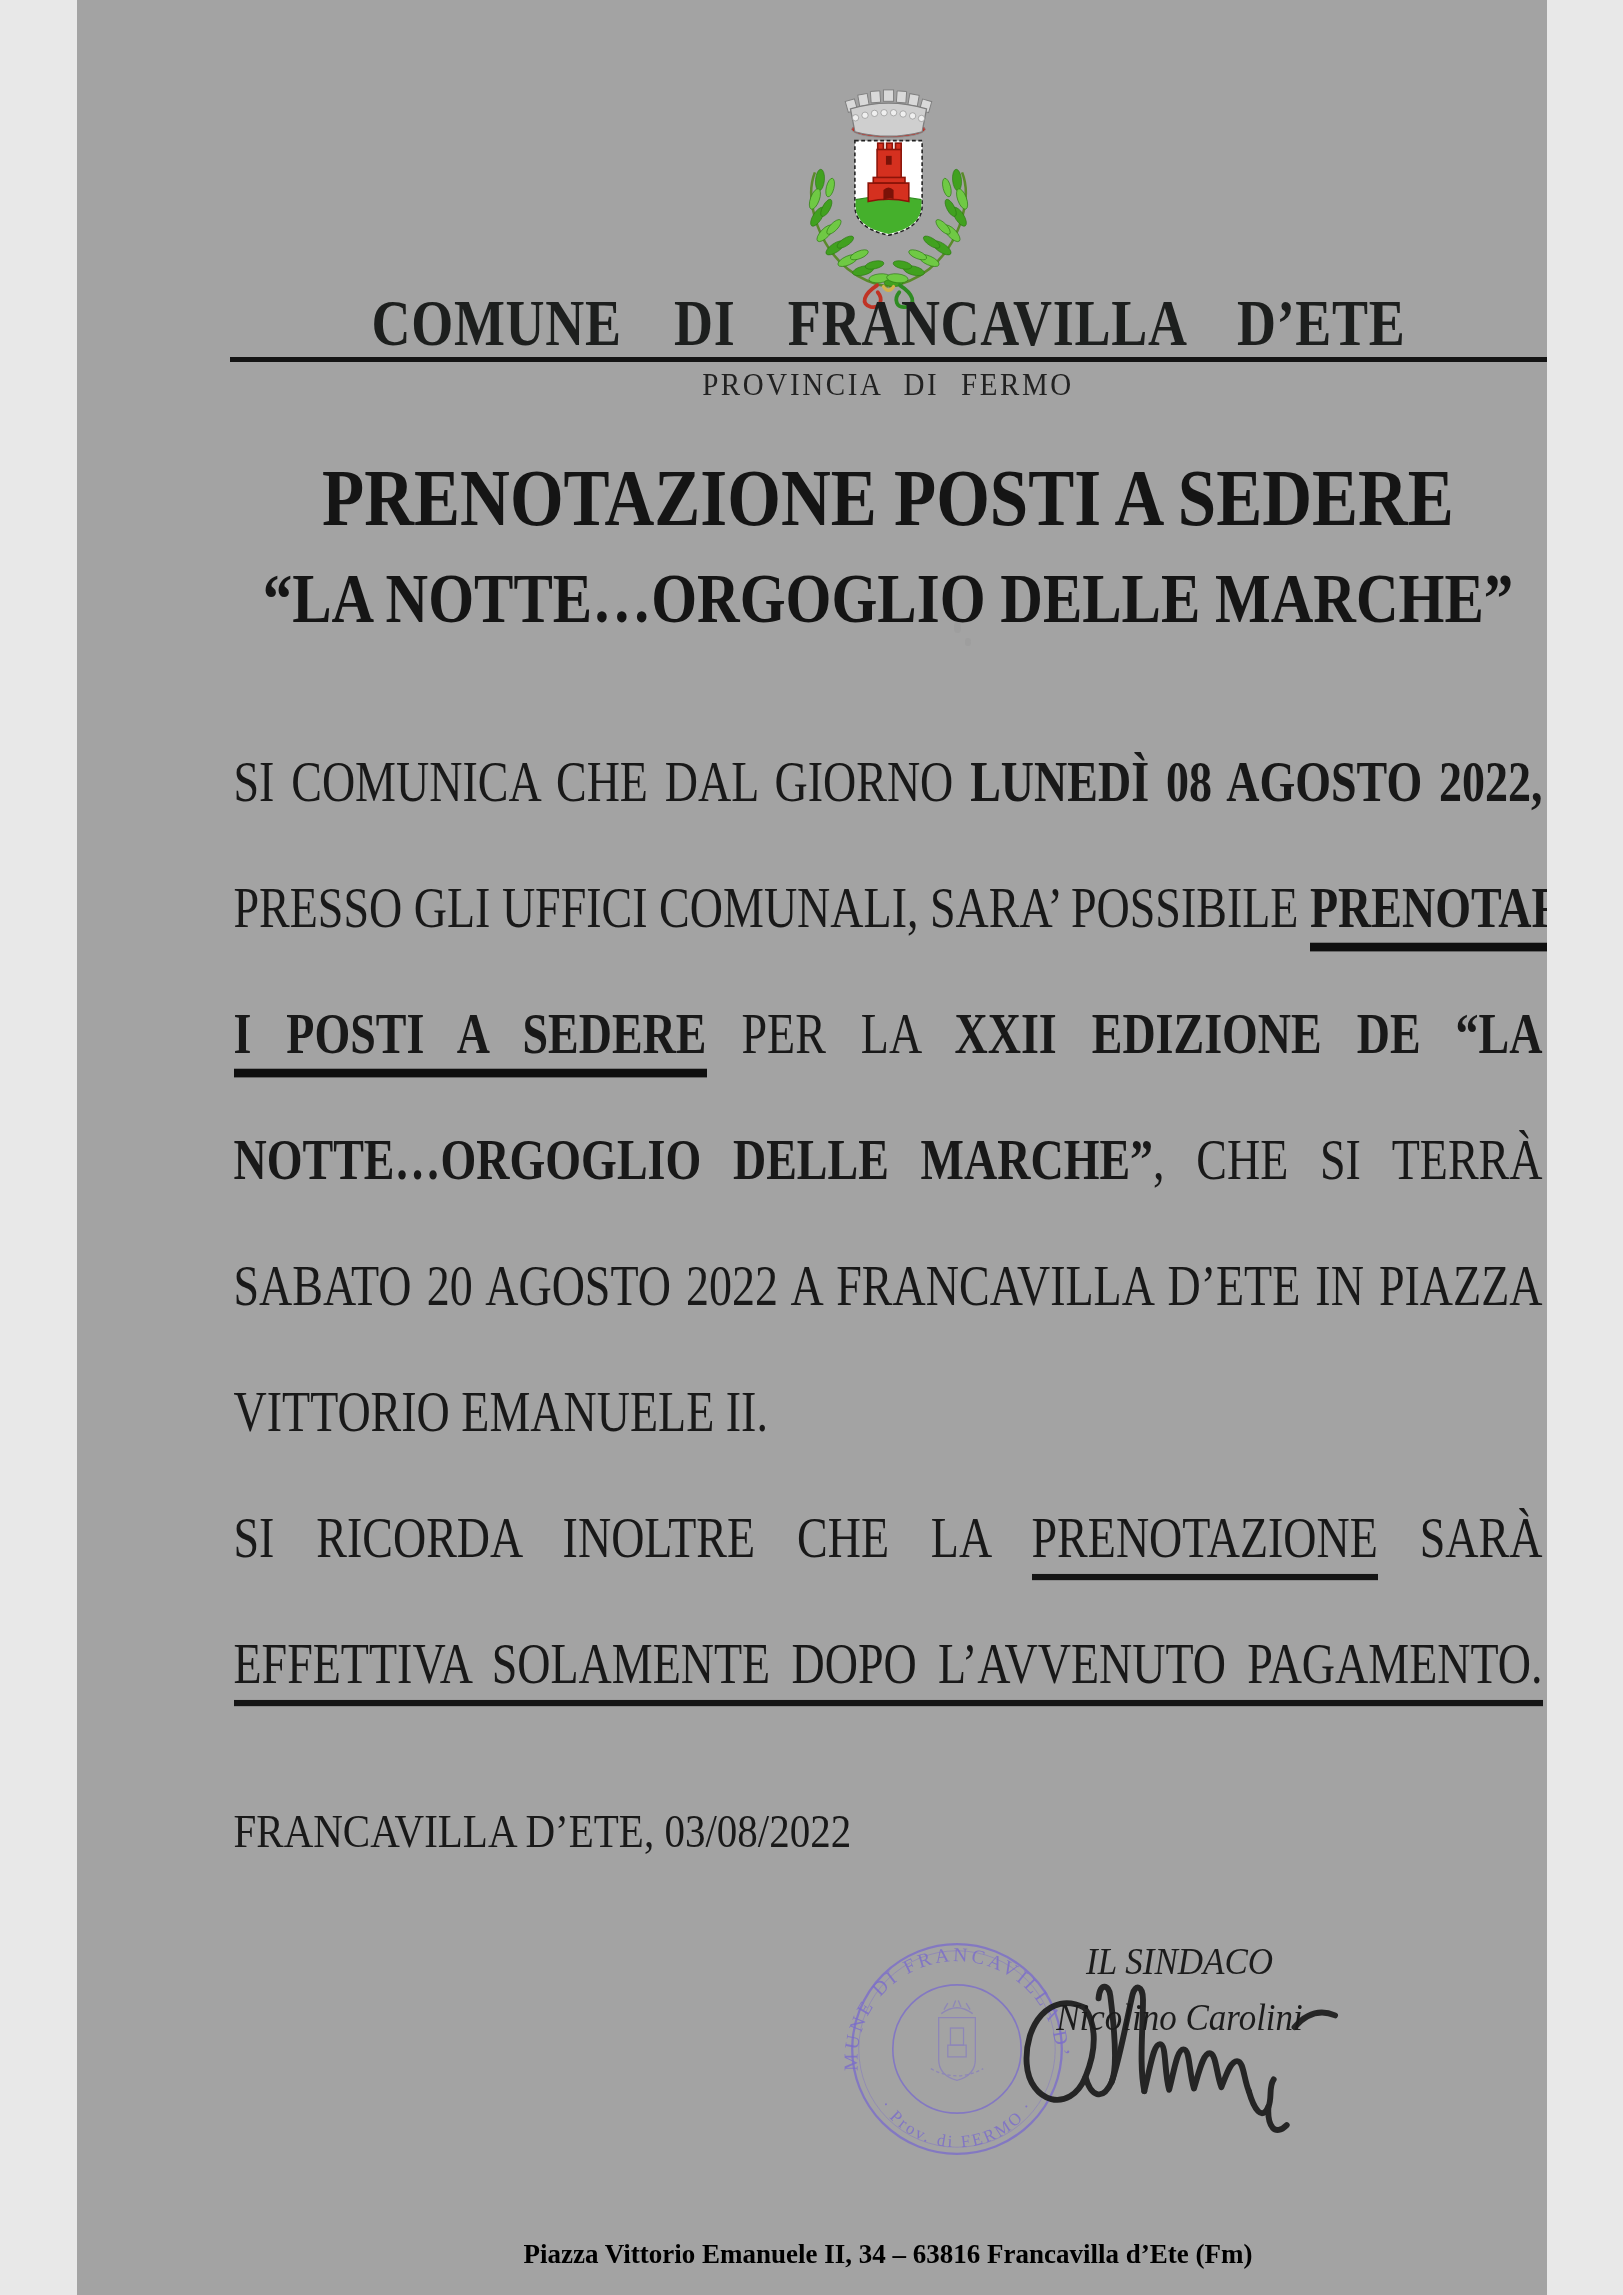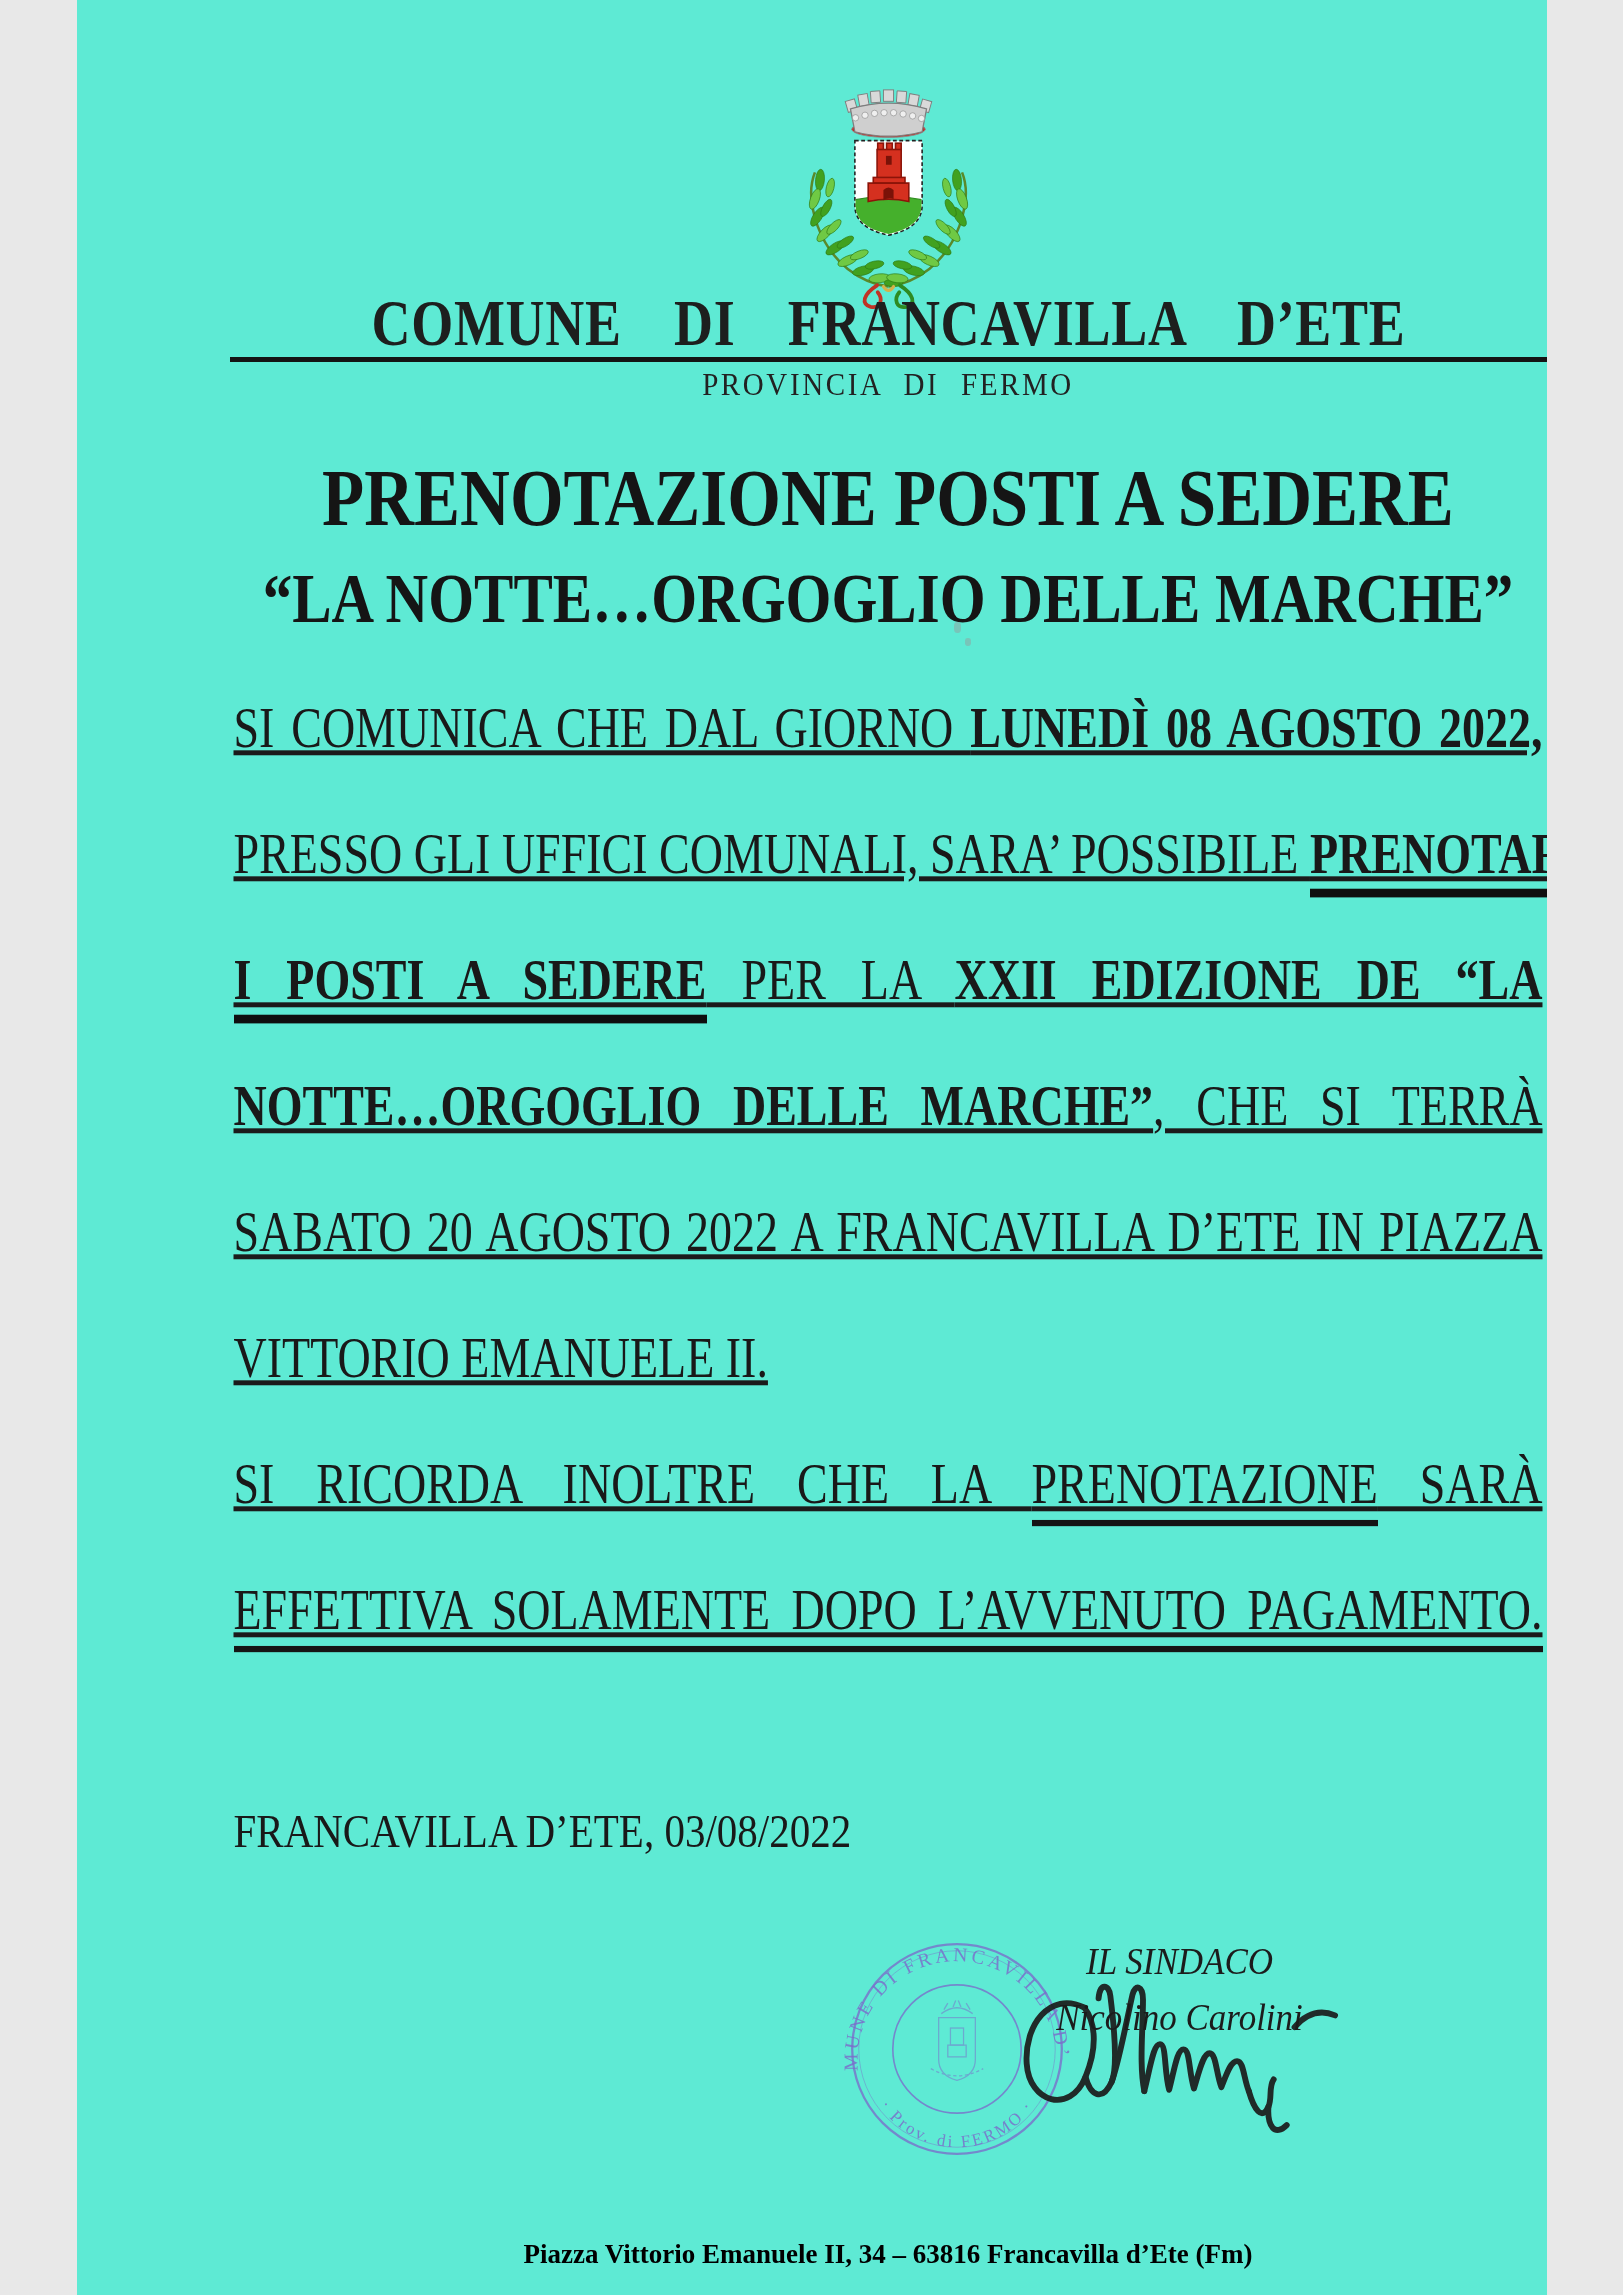--- a/index.html
+++ b/index.html
@@ -1,18 +1,18 @@
 <!DOCTYPE html>
 <html style="font-size:10.5px"><head>
 <meta charset="utf-8">
 <style>
   html,body{margin:0;padding:0;background:#e8e8e8;}
   .page{
     position:relative;width:1470px;height:2295px;margin:0 auto;
-    background:#5eead4;overflow:hidden;
+    background:#a3a3a3;overflow:hidden;
     font-family:"Liberation Serif","DejaVu Serif",serif;color:#1b1b1b;
   }
   
   .emblem{position:absolute;left:710px;top:84px;width:203px;height:230px;}
   .title{
     position:absolute;left:295px;top:287px;width:1034px;
     font-size:54px;font-weight:bold;color:#1d1f1e;line-height:65px;
     text-align:justify;text-align-last:justify;white-space:nowrap;
     transform:scaleY(1.22);transform-origin:50% 20%;
     letter-spacing:0.7px;
@@ -24,21 +24,21 @@
     transform:scaleY(1.12);transform-origin:top center;
   }
   
   .h1,.h2{
     position:absolute;left:157px;width:1309px;text-align:center;font-weight:bold;color:#151515;
     transform:scaleY(1.18);transform-origin:top center;white-space:nowrap;
   }
   .h1{top:453px;font-size:69px;line-height:77px;}
   .h2{top:554px;font-size:59px;line-height:77px;}
   
-  .bodyblock{position:absolute;left:157px;top:665px;width:1309px;text-decoration:underline;}
+  .bodyblock{position:absolute;left:157px;top:719px;width:1309px;}
   .bline{
     height:126px;line-height:126px;font-size:46px;color:#191919;
     text-align:justify;text-align-last:justify;
     transform:scaleY(1.24);transform-origin:center;
     white-space:nowrap;
   }
   .bline.lastline{text-align-last:left;}
   .b{font-weight:bold;}
   .u-thick{border-bottom:7.2px solid #0f0f0f;padding-bottom:2.6px;}
   .u-thin{border-bottom:5.2px solid #151515;padding-bottom:3.9px;}

